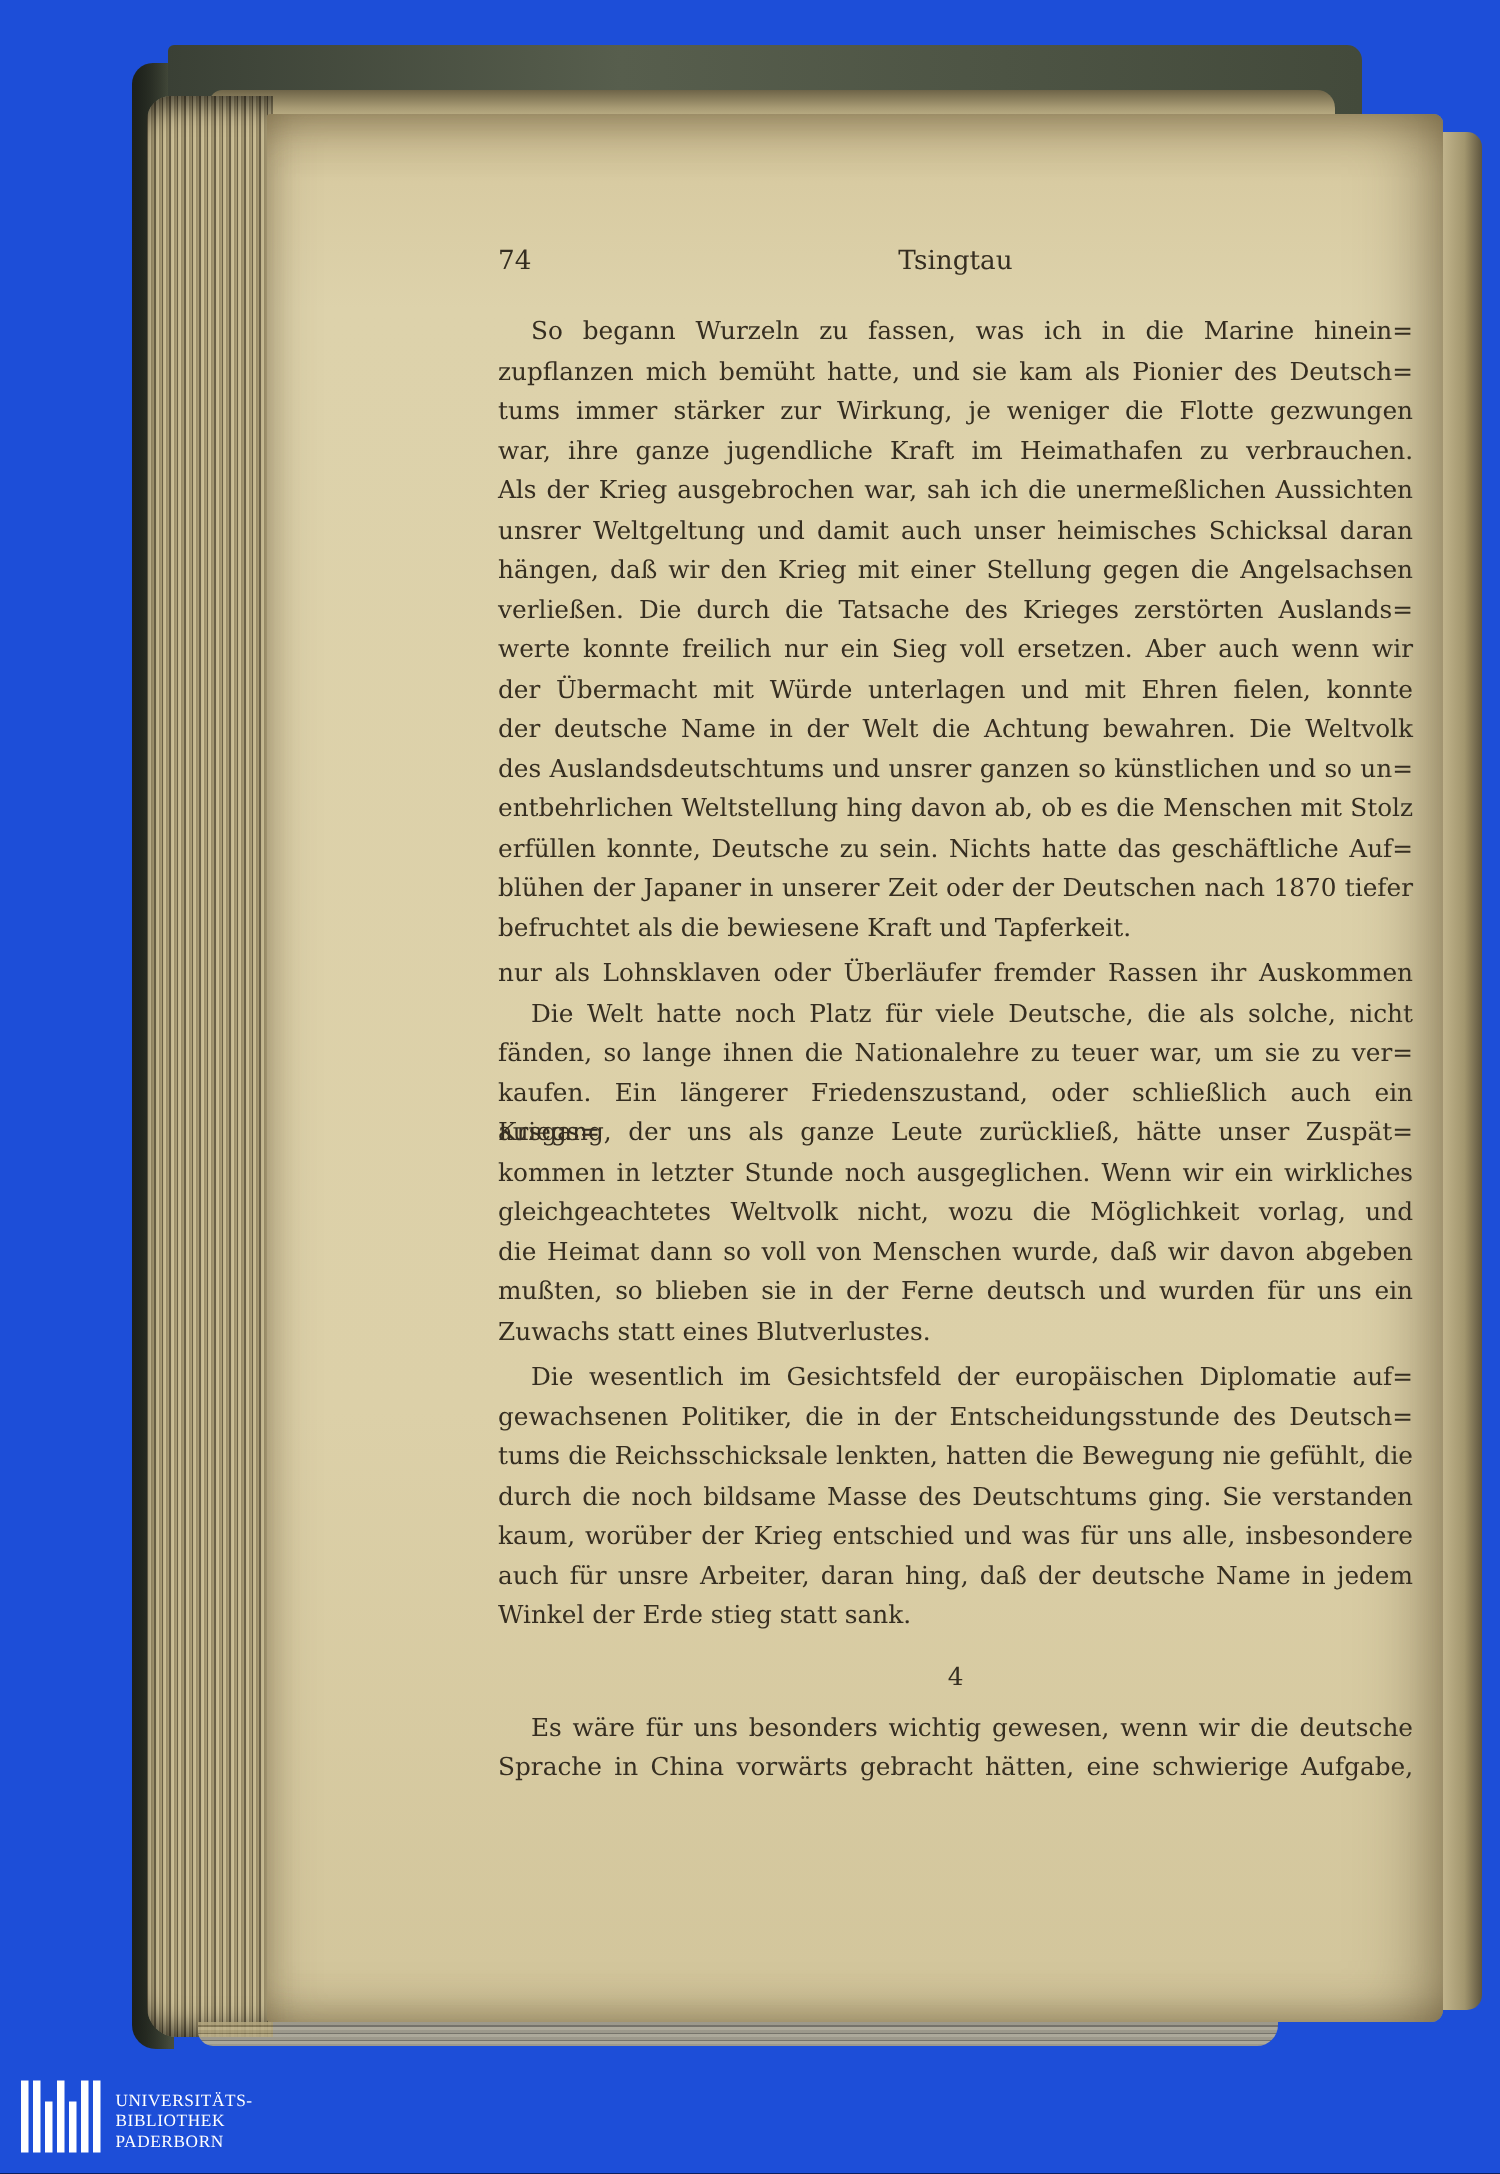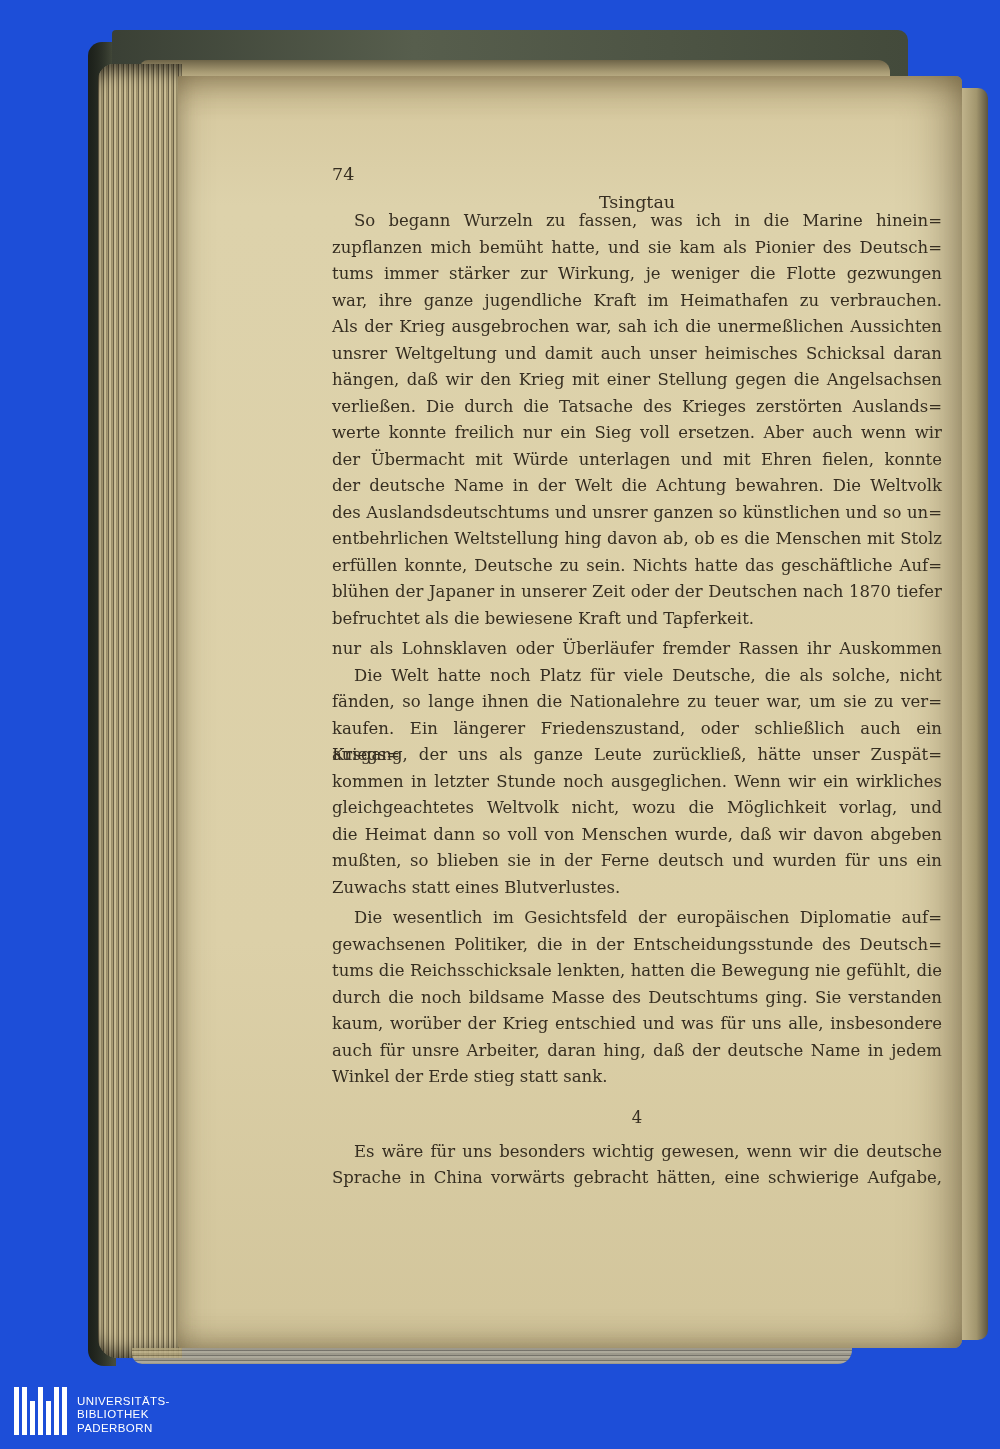--- a/index.html
+++ b/index.html
@@ -47,35 +47,35 @@
     border-radius:2px 6px 8px 2px;
     box-shadow:
       inset -28px 0 48px -18px rgba(90,74,44,.55),
       inset 0 20px 32px -16px rgba(90,74,44,.5),
       inset 22px 0 34px -22px rgba(90,74,44,.38),
       inset 0 -18px 28px -14px rgba(90,74,44,.42);
   }
   .text-col{position:absolute;left:154px;top:0;width:610px;color:#362e21;}
   .page-head{position:relative;margin-top:88px;height:26px;font-size:17.5px;}
   .page-num{position:absolute;left:0;top:0;}
-  .run-title{position:absolute;left:0;right:0;top:0;text-align:center;margin-top:28px;}
+  .run-title{position:absolute;left:0;right:0;top:0;text-align:center;}
   .body-text{margin-top:18px;font-size:16.5px;}
   .paragraph{margin-top:4px;}
   .paragraph:first-child{margin-top:0;}
   .line{
     height:26.5px;line-height:26.5px;
     text-align:justify;text-align-last:justify;
   }
   .line.first{text-indent:22px;}
   .line.last{text-align-last:left;}
   .section-num{margin:14px 0 8px;height:26px;line-height:26px;text-align:center;font-size:16.5px;}
   
   .watermark{
     position:absolute;left:14px;bottom:14px;display:flex;align-items:flex-end;gap:10px;
-    color:#ffffff;font-family:Liberation Sans, sans-serif;justify-content:flex-end;
+    color:#ffffff;font-family:Liberation Serif, serif;justify-content:flex-end;
   }
   .logo-bars{display:flex;align-items:flex-end;gap:3px;height:48px;}
   .logo-bars span{display:block;width:5px;height:48px;background:#ffffff;}
   .logo-bars span:nth-child(3),
   .logo-bars span:nth-child(5){height:34px;}
   .wm-text{font-size:11.5px;line-height:13.5px;letter-spacing:.4px;}
 </style>
 </head>
 <body>
 

